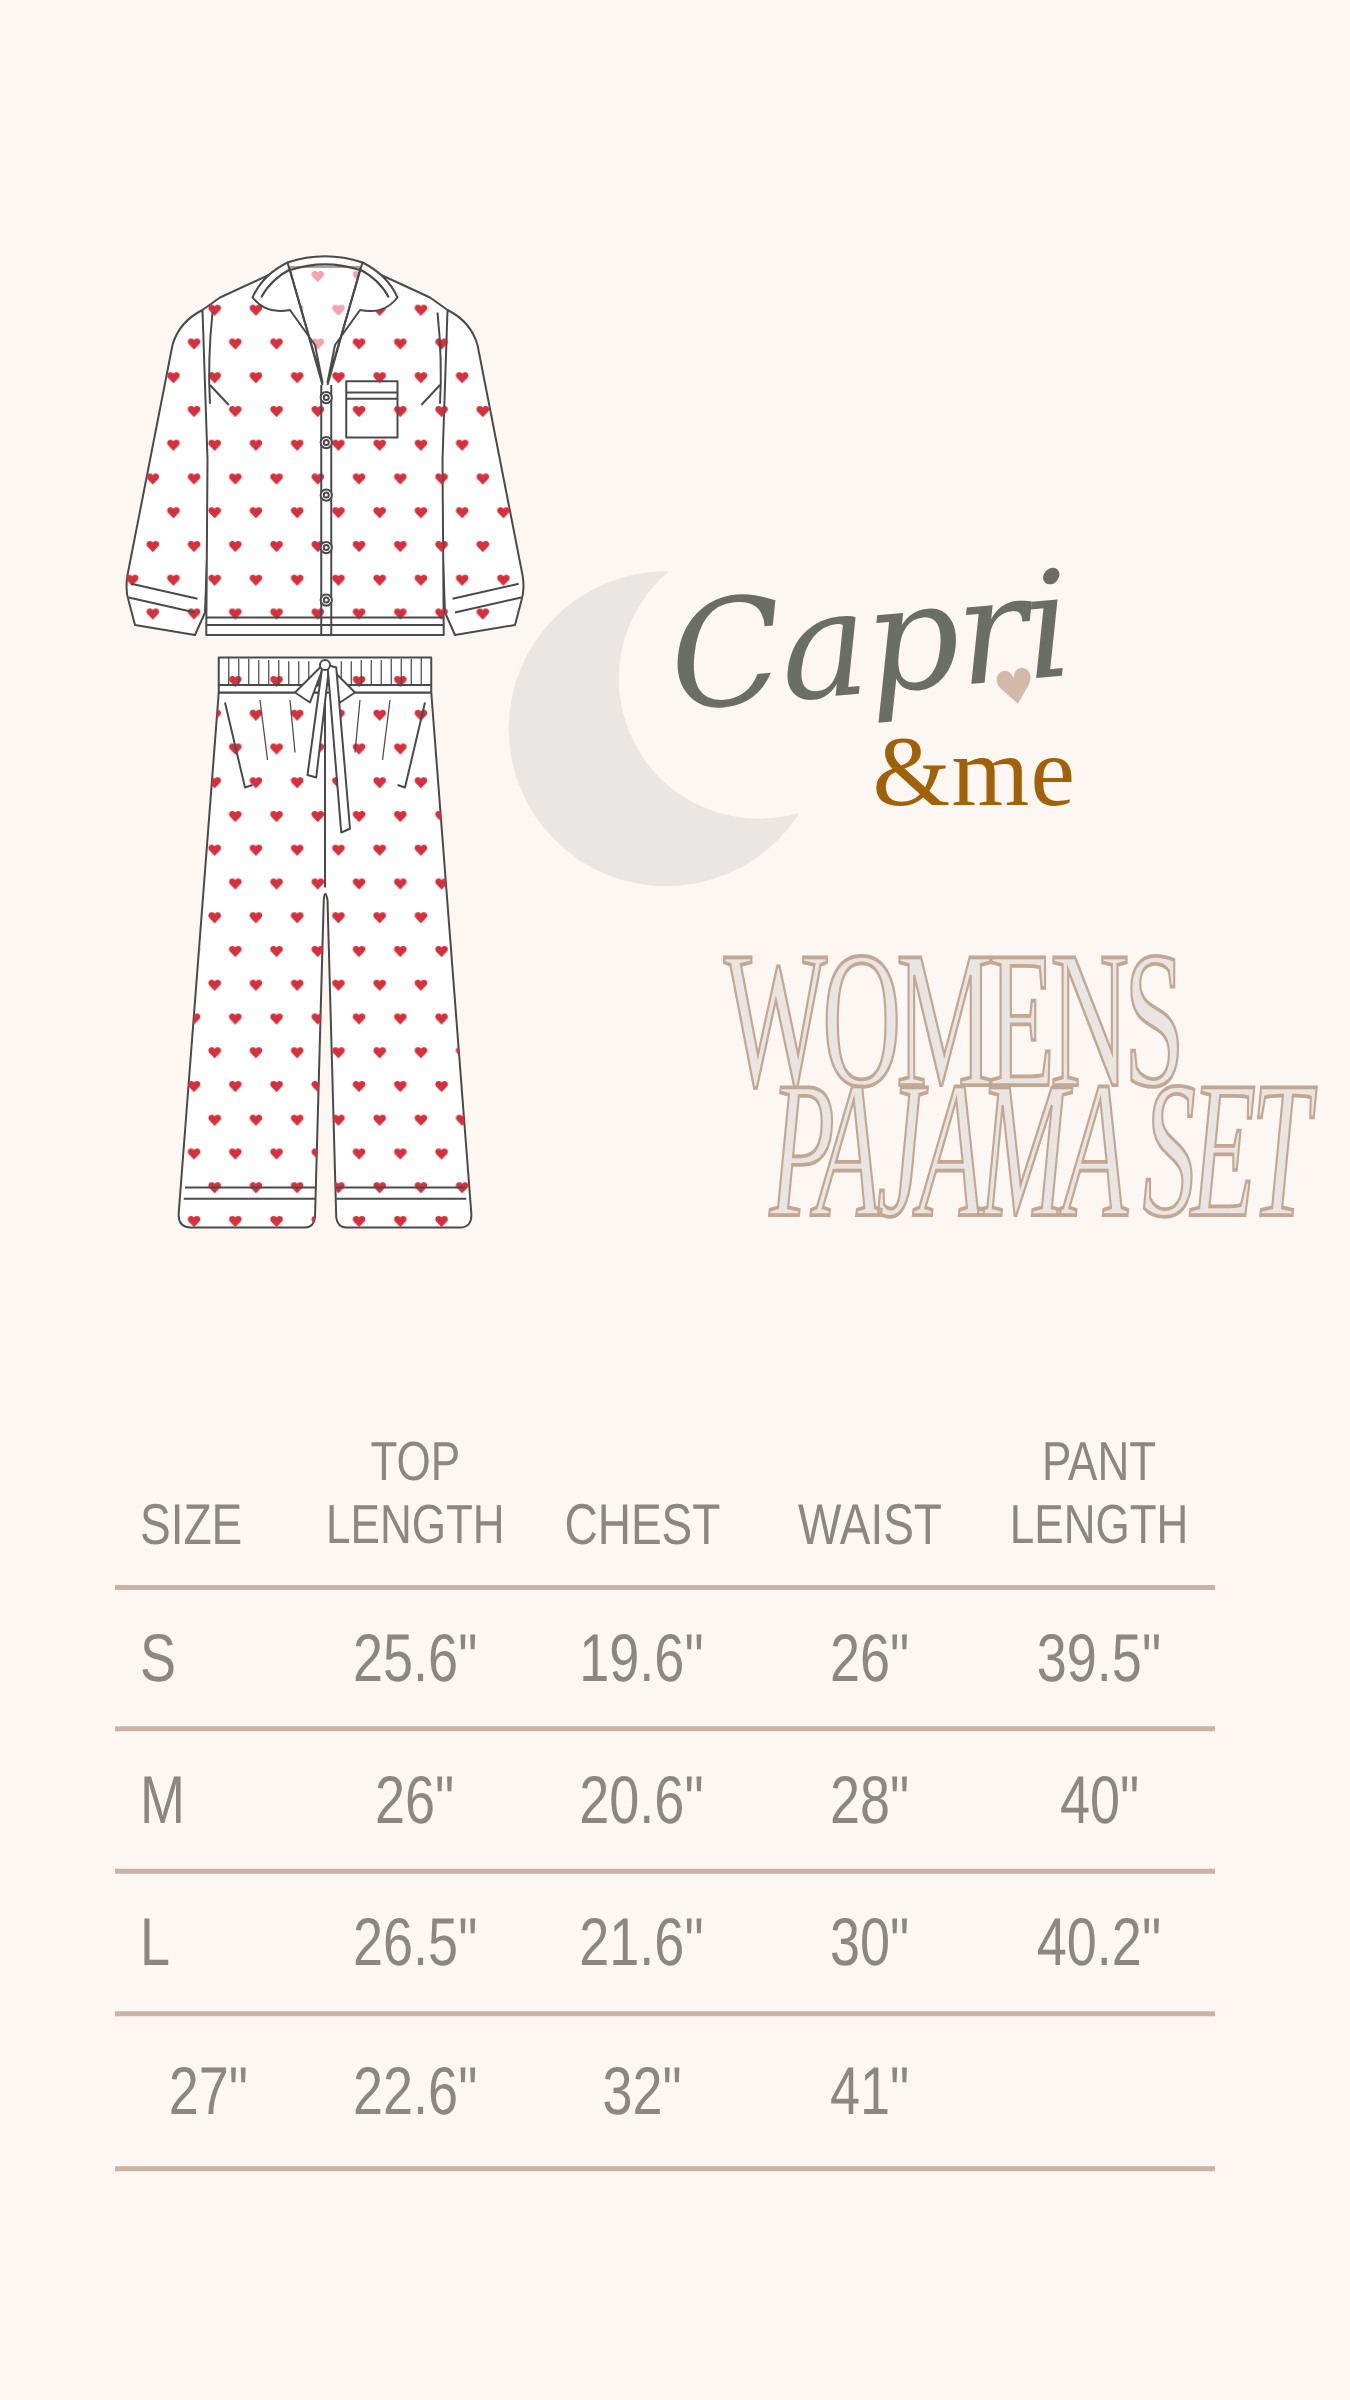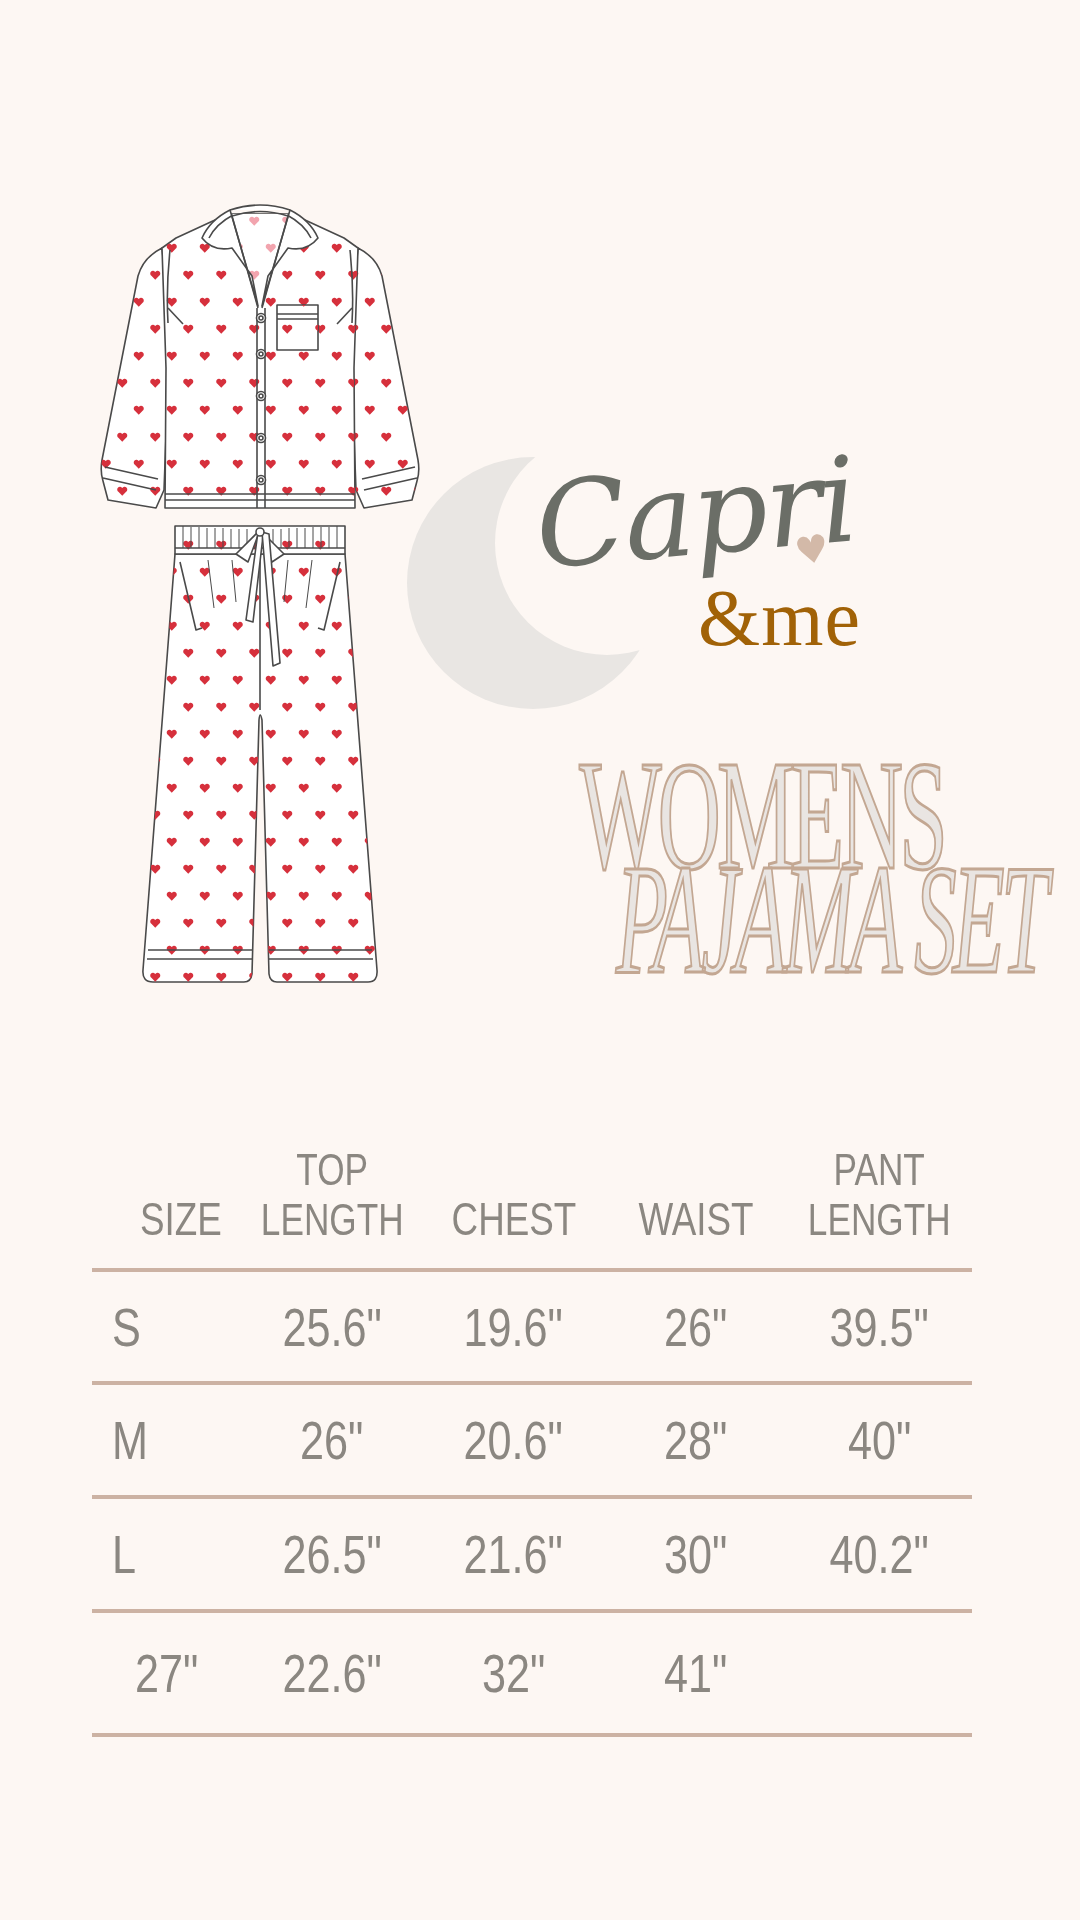--- a/index.html
+++ b/index.html
@@ -68,21 +68,21 @@
     align-items:end;
     border-bottom:4px solid #ccb2a3;
     padding-bottom:0;
   }
   .th{
     text-align:center;
     padding-bottom:26px;
     font-size:46px;line-height:1;
   }
   .th.small{font-size:44px;line-height:1.12;padding-bottom:24px;}
-  .th.left{text-align:right;padding-left:20px;}
+  .th.left{text-align:left;padding-left:20px;}
   .trow{
     height:114px;
     align-items:center;
     border-bottom:4px solid #ccb2a3;
     font-size:54px;
   }
   .trow:nth-of-type(2){height:113px;}
   .trow:nth-of-type(5){height:124px;}
   .td{text-align:center;}
   .td.left{text-align:left;padding-left:20px;}

